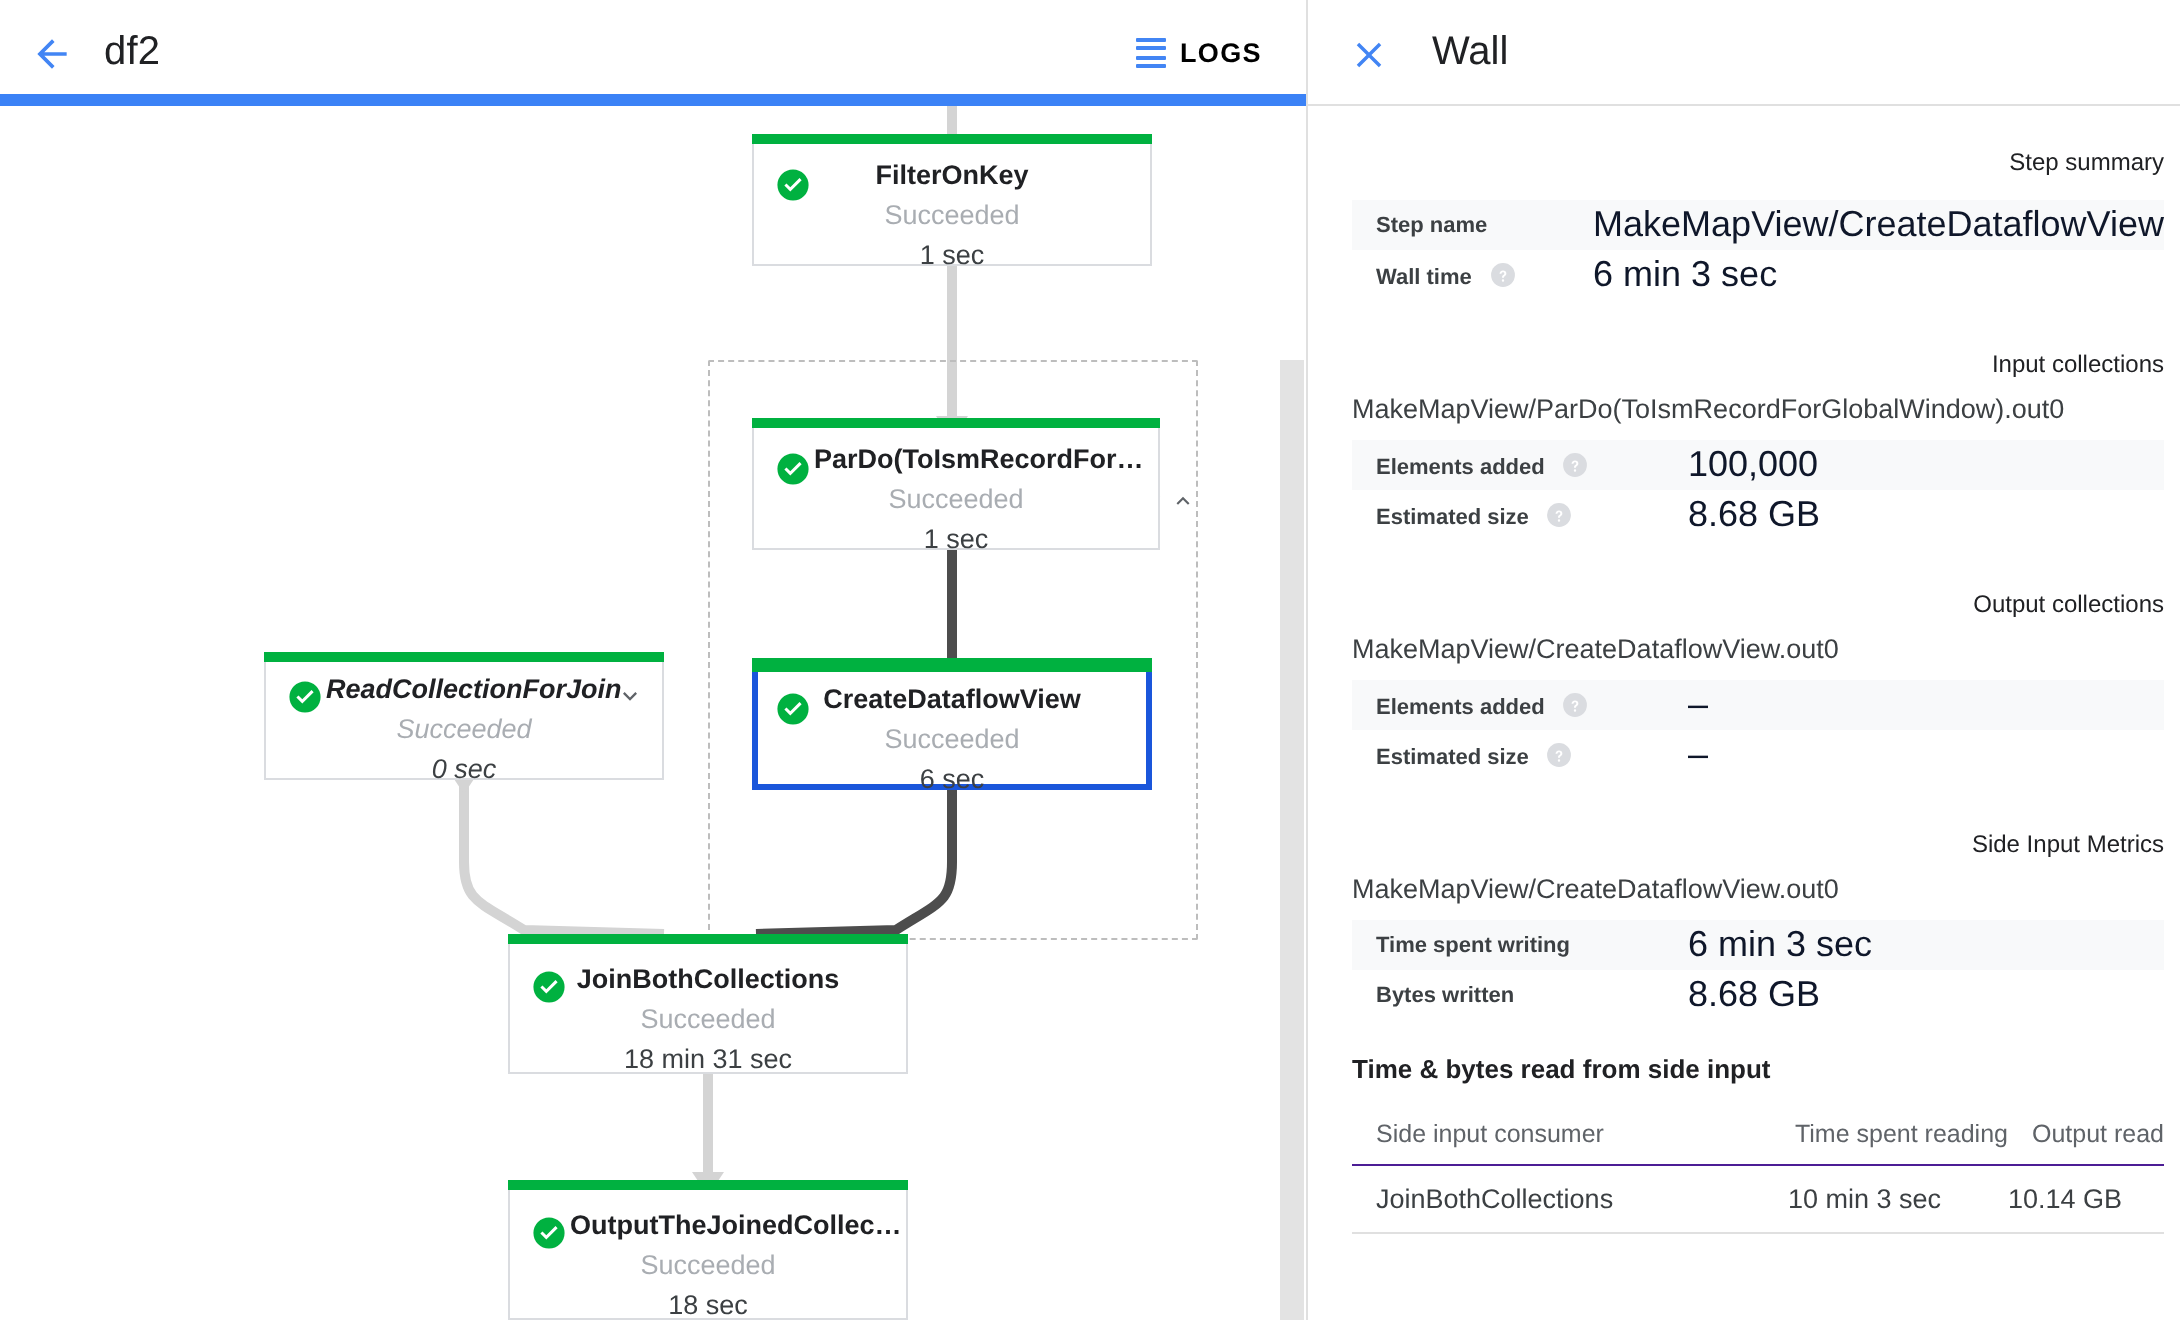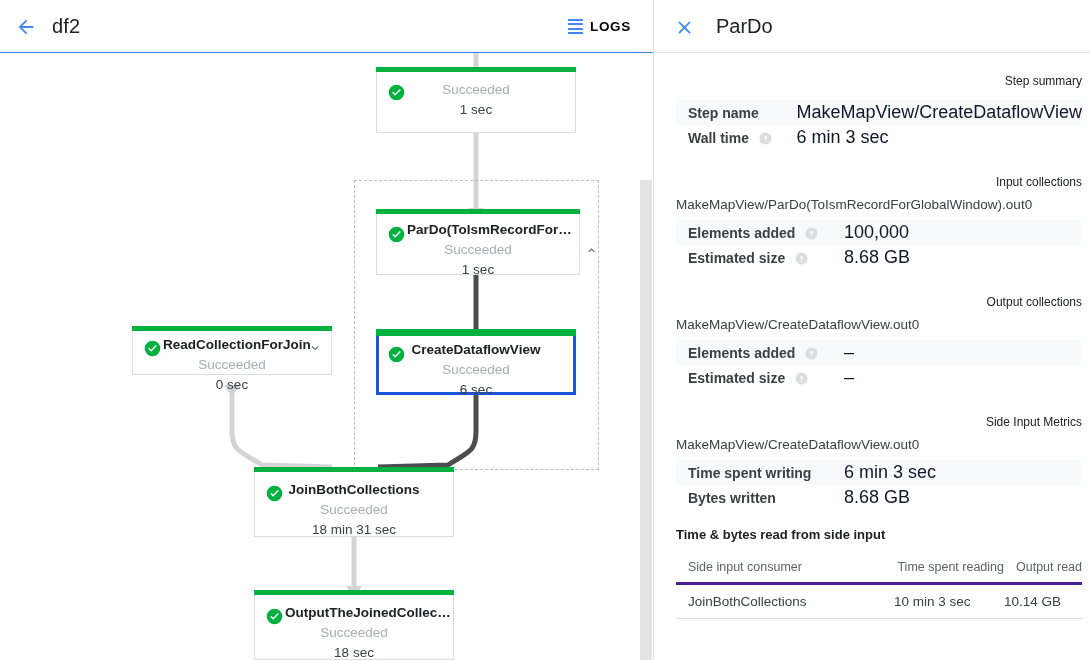--- a/index.html
+++ b/index.html
@@ -18,21 +18,21 @@
   #left-panel {
     position: absolute; left: 0; top: 0;
     width: 653px; height: 660px;
     background: #fff;
     overflow: hidden;
   }
 
   #left-header {
     position: absolute; left: 0; top: 0;
     width: 653px; height: 53px;
-    border-bottom: 1px solid #3b82f6;
+    border-bottom: 6px solid #3b82f6;
     background: #fff;
   }
   #back-btn {
     position: absolute; left: 8px; top: 9px;
     width: 36px; height: 36px;
     display: flex; align-items: center; justify-content: center;
     cursor: pointer; border-radius: 50%;
   }
   #back-btn svg { display: block; }
   #job-title {
@@ -169,40 +169,40 @@
   }
   .sec-title.tight { margin-bottom: 4px; }
   .coll-name {
     font-size: 13.5px; color: #3c4043;
     margin: 0 0 6px 0; line-height: 18px;
   }
   .kv-table { width: 406px; border-collapse: collapse; }
   .kv-table tr.alt { background: #f8f9fa; }
   .kv-table td { padding: 0; height: 25px; vertical-align: middle; }
   .kv-key {
-    font-size: 14px; font-weight: bold; color: #3c4043;
+    font-size: 11px; font-weight: bold; color: #3c4043;
     padding-left: 12px !important;
     white-space: nowrap;
     width: 168px;
   }
   .kv-key .q { margin-left: 6px; vertical-align: -2px; }
   .kv-val { font-size: 18px; color: #0f172a; }
 
   .spacer-lg { height: 22px; }
   .spacer-md { height: 16px; }
 
   .si-title {
     font-size: 13px; font-weight: bold; color: #202124;
     margin: 0 0 12px 0; line-height: 18px;
   }
   .si-table { width: 406px; border-collapse: collapse; }
   .si-table th {
     font-size: 12.5px; font-weight: 400; color: #5f6368;
     text-align: left; padding: 4px 0 8px 12px;
-    border-bottom: 3px solid #4c1d95;
+    border-bottom: 1px solid #4c1d95;
   }
   .si-table th.num { text-align: right; padding-left: 0; }
   .si-table td {
     font-size: 13.5px; color: #3c4043;
     padding: 9px 0 9px 12px;
     border-bottom: 1px solid #e0e0e0;
   }
   .si-table td.num { padding-left: 0; }
   .col-consumer { width: 218px; }
   .col-time { width: 110px; }
@@ -265,20 +265,21 @@
 
       <div class="node" style="left:376px; top:14px; width:200px; height:66px;">
         <div class="topbar"></div>
         <span class="check">
           <svg width="17" height="17" viewBox="0 0 24 24">
             <circle cx="12" cy="12" r="11" fill="#00b140"></circle>
             <path d="M10.1 16.6 5.9 12.4l1.5-1.5 2.7 2.7 6.5-6.5 1.5 1.5z" fill="#fff"></path>
           </svg>
         </span>
         <div class="body">
+          <div class="title">FilterOnKey</div>
           <div class="status">Succeeded</div>
           <div class="duration">1 sec</div>
         </div>
       </div>
 
       <div class="node" style="left:376px; top:156px; width:204px; height:66px;">
         <div class="topbar"></div>
         <span class="check">
           <svg width="17" height="17" viewBox="0 0 24 24">
             <circle cx="12" cy="12" r="11" fill="#00b140"></circle>
@@ -300,21 +301,21 @@
             <path d="M10.1 16.6 5.9 12.4l1.5-1.5 2.7 2.7 6.5-6.5 1.5 1.5z" fill="#fff"></path>
           </svg>
         </span>
         <div class="body" style="top:9px;">
           <div class="title">CreateDataflowView</div>
           <div class="status">Succeeded</div>
           <div class="duration">6 sec</div>
         </div>
       </div>
 
-      <div class="node" style="left:132px; top:273px; width:200px; height:49px;">
+      <div class="node" style="left:132px; top:273px; width:200px; height:64px;font-style:italic;">
         <div class="topbar"></div>
         <span class="check" style="left:11px; top:13px;">
           <svg width="17" height="17" viewBox="0 0 24 24">
             <circle cx="12" cy="12" r="11" fill="#00b140"></circle>
             <path d="M10.1 16.6 5.9 12.4l1.5-1.5 2.7 2.7 6.5-6.5 1.5 1.5z" fill="#fff"></path>
           </svg>
         </span>
         <div class="body" style="top:9px;">
           <div class="title">ReadCollectionForJoin</div>
           <div class="status">Succeeded</div>
@@ -367,21 +368,21 @@
   <div id="panel-divider"></div>
 
   <div id="right-panel">
 
     <div id="right-header">
       <div id="close-btn">
         <svg width="21" height="21" viewBox="0 0 24 24">
           <path d="M19 6.4 17.6 5 12 10.6 6.4 5 5 6.4 10.6 12 5 17.6 6.4 19 12 13.4 17.6 19 19 17.6 13.4 12z" fill="#4285f4"></path>
         </svg>
       </div>
-      <div id="panel-title">ParDo</div>
+      <div id="panel-title">Wall</div>
     </div>
 
     <div id="panel-content">
 
       <h2 class="sec-title">Step summary</h2>
       <table class="kv-table">
         <tbody>
             <tr class="alt">
           <td class="kv-key">
             <span>Step name</span>

